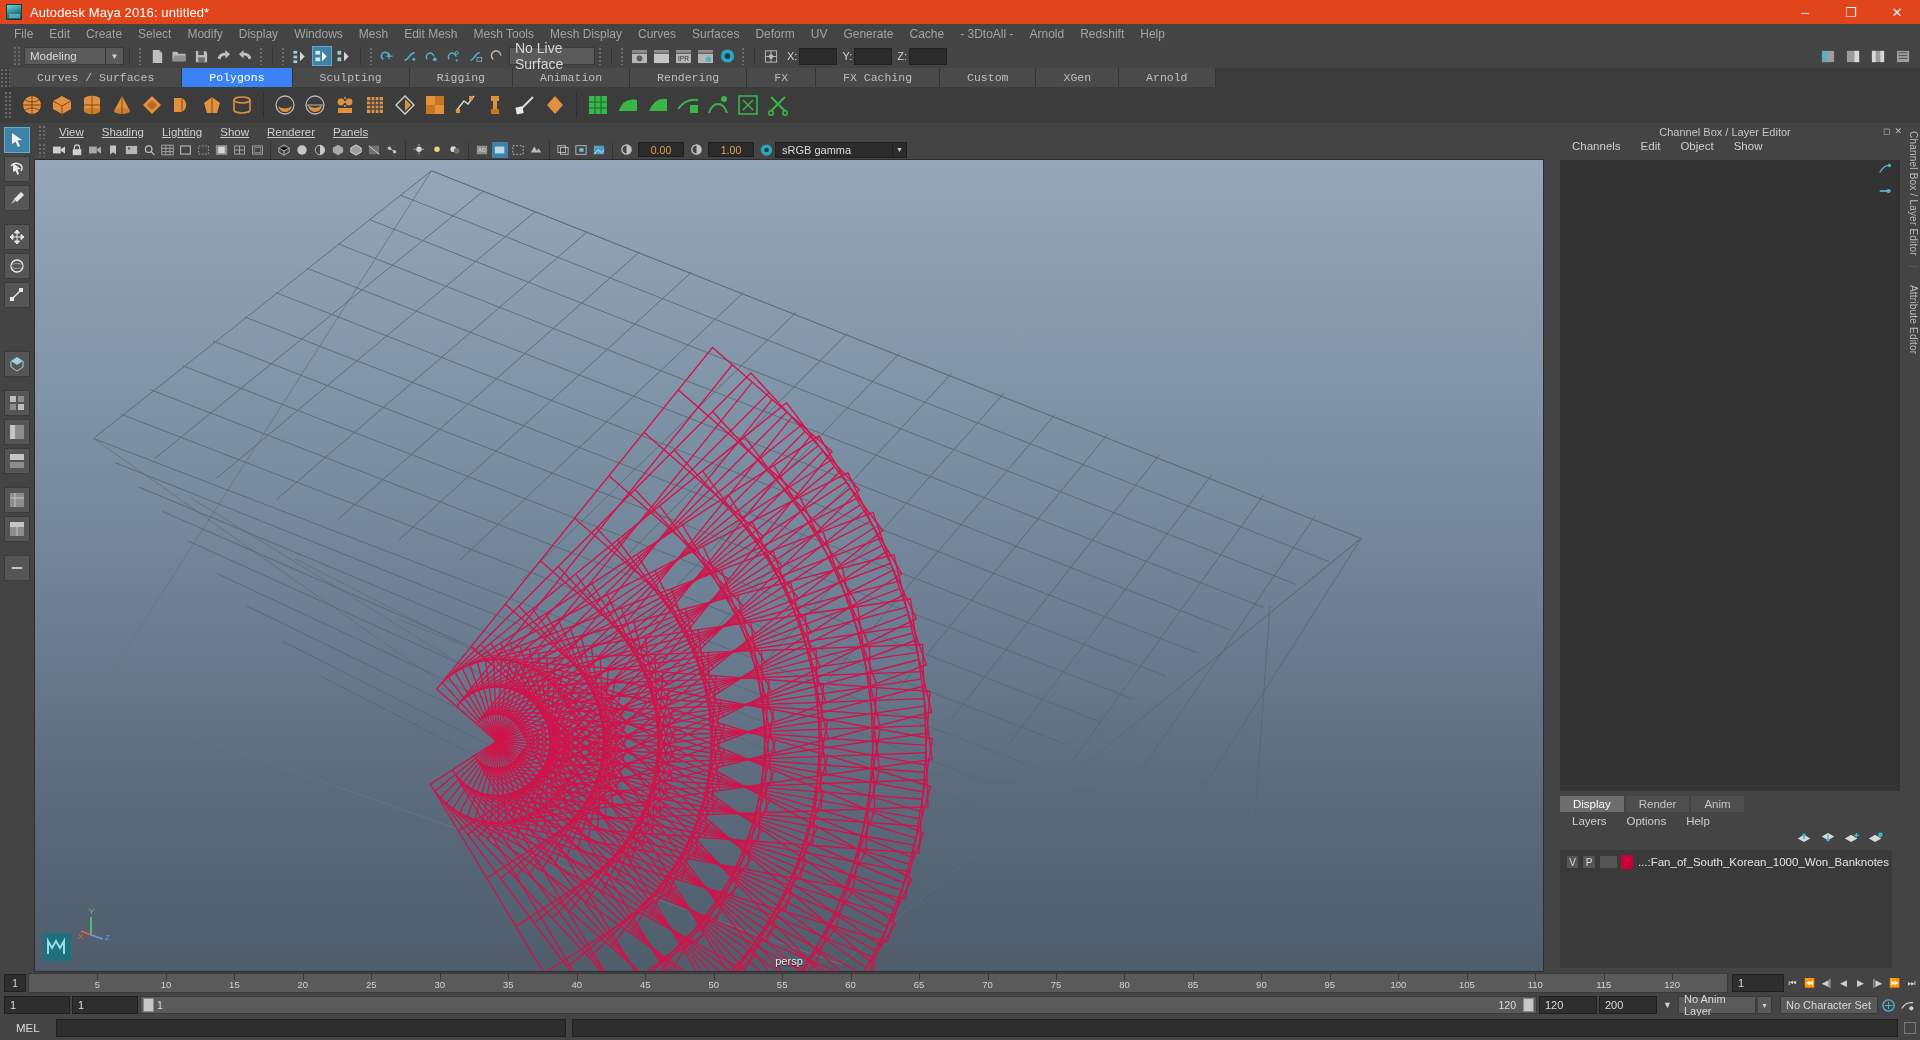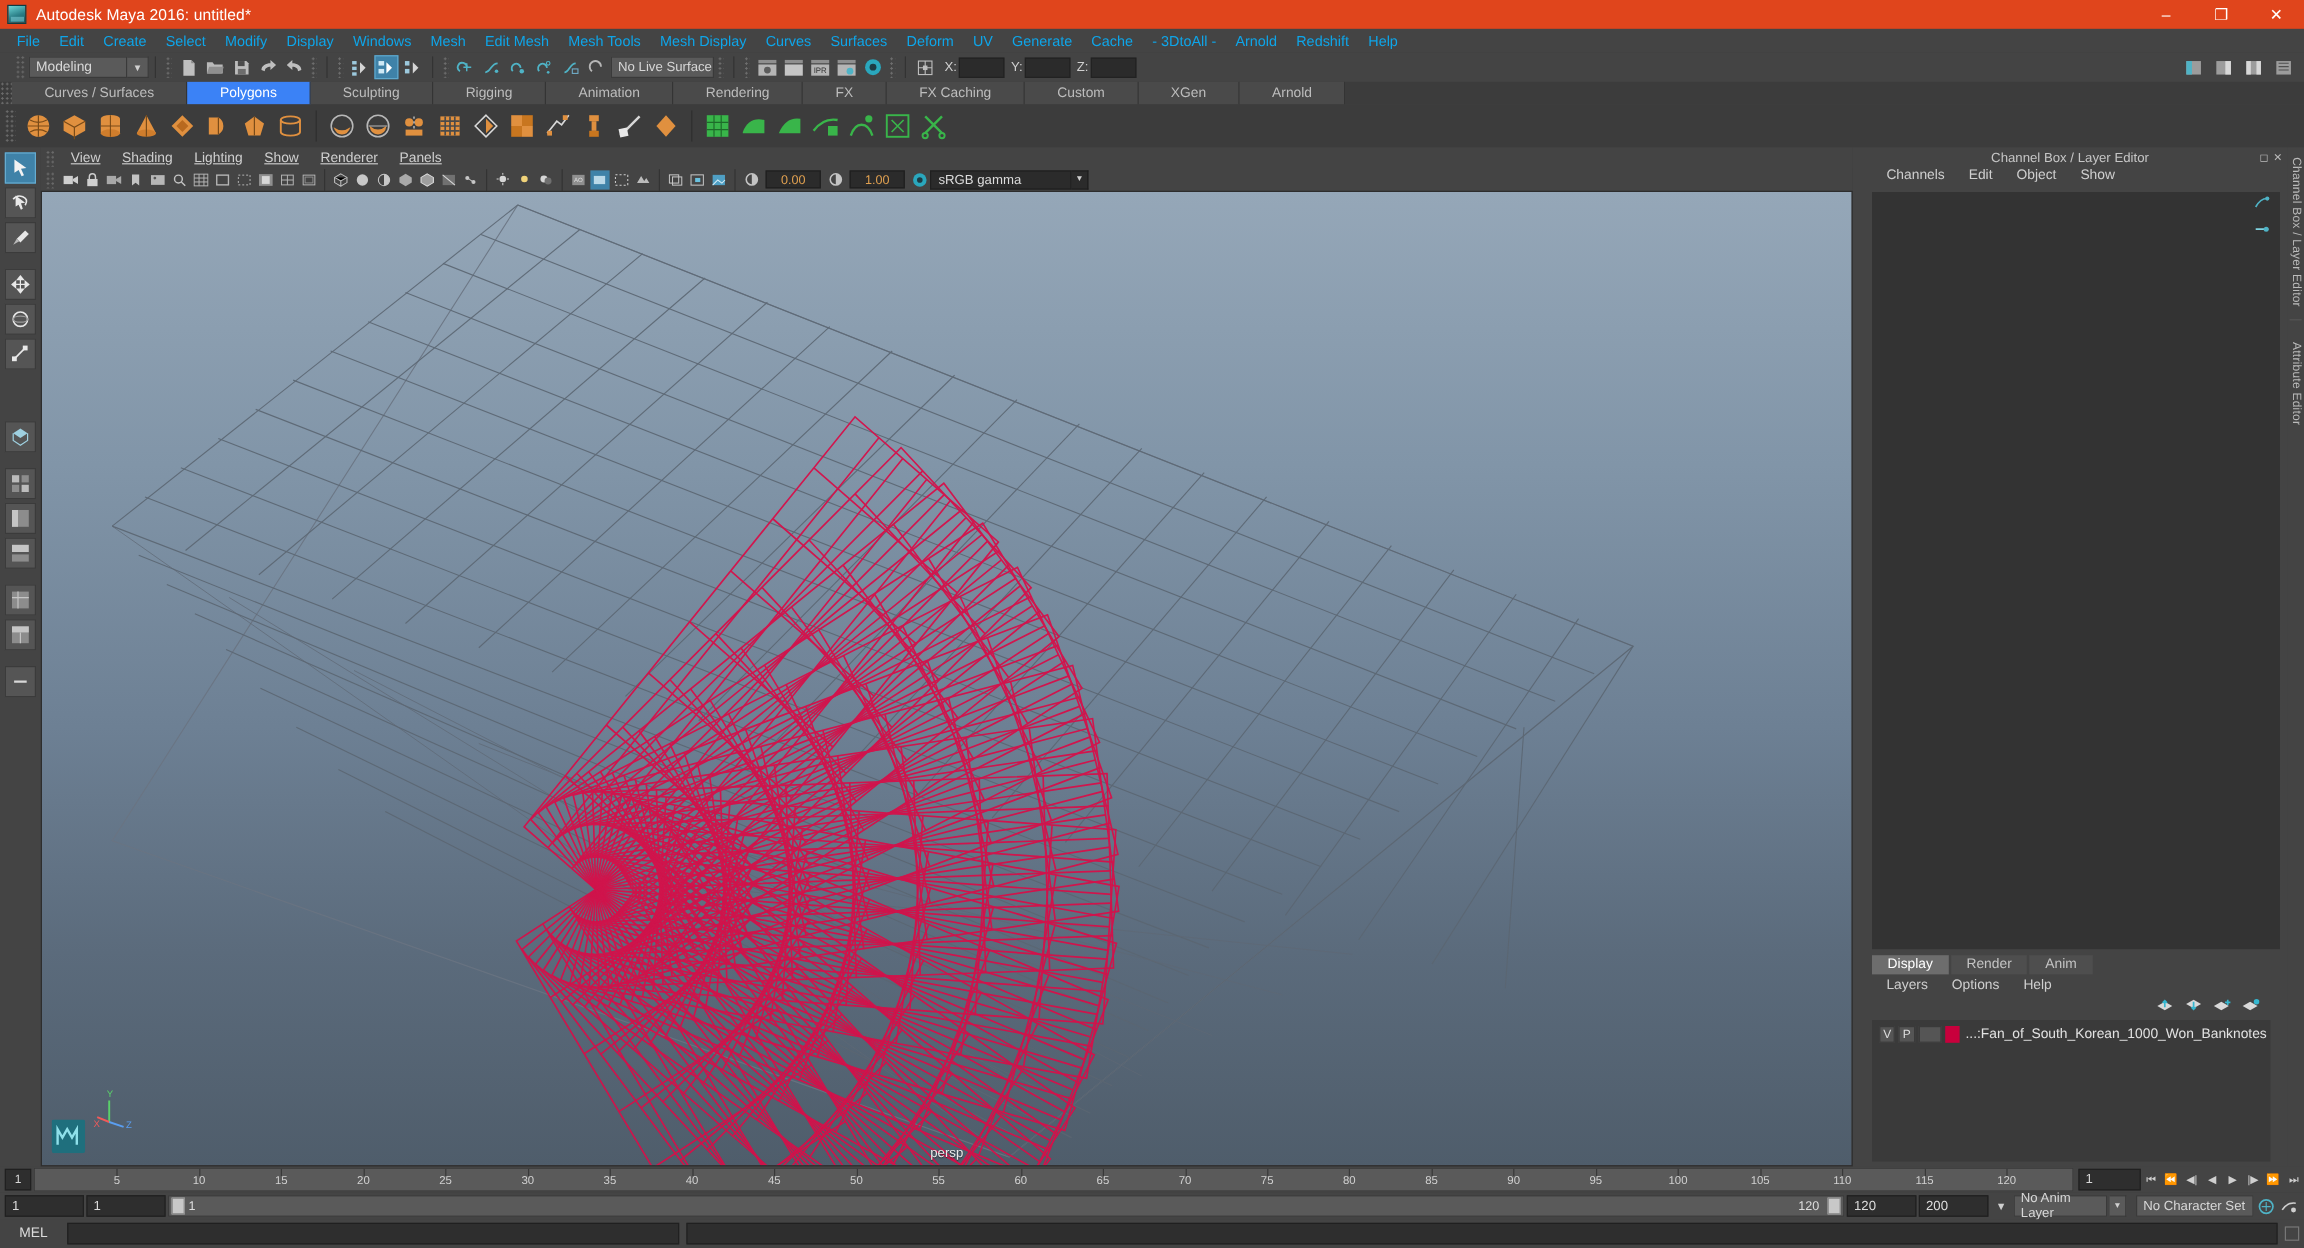--- a/index.html
+++ b/index.html
@@ -18,40 +18,40 @@
     flex:0 0 24px; position:relative;
   }
   .title-logo{ width:16px;height:16px;margin:0 8px 0 6px; background:linear-gradient(160deg,#6fd8d8 0%, #2b7f88 55%, #17545c 100%); border:1px solid #0d3d44; position:relative;}
   .title-logo:after{content:"";position:absolute;left:2px;bottom:1px;width:11px;height:4px;background:#8ad9e3;opacity:.5;}
   .title-text{ color:#fff; font-size:13px; letter-spacing:.1px;}
   .win-btns{ position:absolute; right:0; top:0; height:24px; display:flex; }
   .win-btn{ width:46px;height:24px;display:flex;align-items:center;justify-content:center;color:#fff;font-size:13px;}
 
   
   .menubar{ height:20px; background:#444444; display:flex; align-items:center; padding-left:6px; flex:0 0 20px;}
-  .menu-item{ padding:0 8px; font-size:12px; color:#0ea5e9; white-space:nowrap;}
+  .menu-item{ padding:0 8px; font-size:12px; color:#a3a3a3; white-space:nowrap;}
 
   
   .statusbar{ height:24px; background:#444444; display:flex;align-items:center;flex:0 0 24px; padding-left:10px; position:relative;}
   .grip{ width:8px;height:20px; margin:0 3px; background-image:radial-gradient(#6e6e6e 1px, transparent 1px); background-size:4px 4px; opacity:.85;}
   .mode-select{ width:82px;height:18px;background:#5a5a5a;border:1px solid #3a3a3a;color:#d8d8d8;font-size:11.5px;display:flex;align-items:center;padding-left:5px;}
   .mode-arrow{ width:18px;height:18px;background:#5a5a5a;border:1px solid #3a3a3a;border-left:none;display:flex;align-items:center;justify-content:center;font-size:8px;color:#d0d0d0;}
   .sep{ width:1px;height:18px;background:#333; margin:0 5px;}
   .tgrip{ width:5px;height:18px; margin:0 3px; background-image:radial-gradient(#6e6e6e 1px,transparent 1px); background-size:4px 4px;}
   .ticon{ width:20px;height:20px;margin:0 1px;display:flex;align-items:center;justify-content:center;}
   .ticon.sel{ background:#3f82a8; border:1px solid #5fa8cc;}
-  .live-field{ width:86px;height:18px;background:#5a5a5a;border:1px solid #3a3a3a;color:#d6d6d6;font-size:11px;display:flex;align-items:center;padding-left:5px;}
+  .live-field{ width:86px;height:18px;background:#5a5a5a;border:1px solid #3a3a3a;color:#d6d6d6;font-size:14px;display:flex;align-items:center;padding-left:5px;}
   .xyz-lab{ font-size:11px;color:#d0d0d0;margin:0 2px 0 5px;}
   .xyz-field{ width:38px;height:17px;background:#2b2b2b;border:1px solid #222;}
   .right-icons{ position:absolute; right:6px; top:2px; display:flex; gap:3px;}
 
   
   .shelf-tabs{ height:19px;background:#3c3c3c;display:flex;align-items:stretch;flex:0 0 19px;}
   .shelf-grip{ width:10px; background-image:radial-gradient(#6a6a6a 1px,transparent 1px); background-size:4px 4px;}
-  .stab{ padding:0 27px;display:flex;align-items:center;font-size:11.5px;color:#bdbdbd;background:#4a4a4a;border-right:1px solid #343434;}
+  .stab{ padding:0 27px;display:flex;align-items:center;font-size:11.5px;color:#bdbdbd;background:#4a4a4a;border-right:1px solid #343434;font-family:Liberation Mono, monospace;}
   .stab.active{ background:#3b82f6; color:#ffffff;}
   .shelf-row{ height:36px;background:#3c3c3c;display:flex;align-items:center;flex:0 0 36px;padding-left:4px;}
   .sgrip{ width:9px;height:28px;background-image:radial-gradient(#6a6a6a 1px,transparent 1px);background-size:4px 4px;margin-right:4px;}
   .sicon{ width:26px;height:26px;margin:0 2px;display:flex;align-items:center;justify-content:center;}
   .shelf-sep{ width:1px;height:26px;background:#2f2f2f;margin:0 6px;}
 
   
   .main{ flex:1 1 auto; display:flex; min-height:0; background:#444;}
   .left-tools{ width:34px;background:#444;display:flex;flex-direction:column;align-items:center;padding-top:4px;flex:0 0 34px;}
   .ltool{ width:26px;height:26px;margin-bottom:3px;display:flex;align-items:center;justify-content:center;background:#555;border:1px solid #3b3b3b;}

